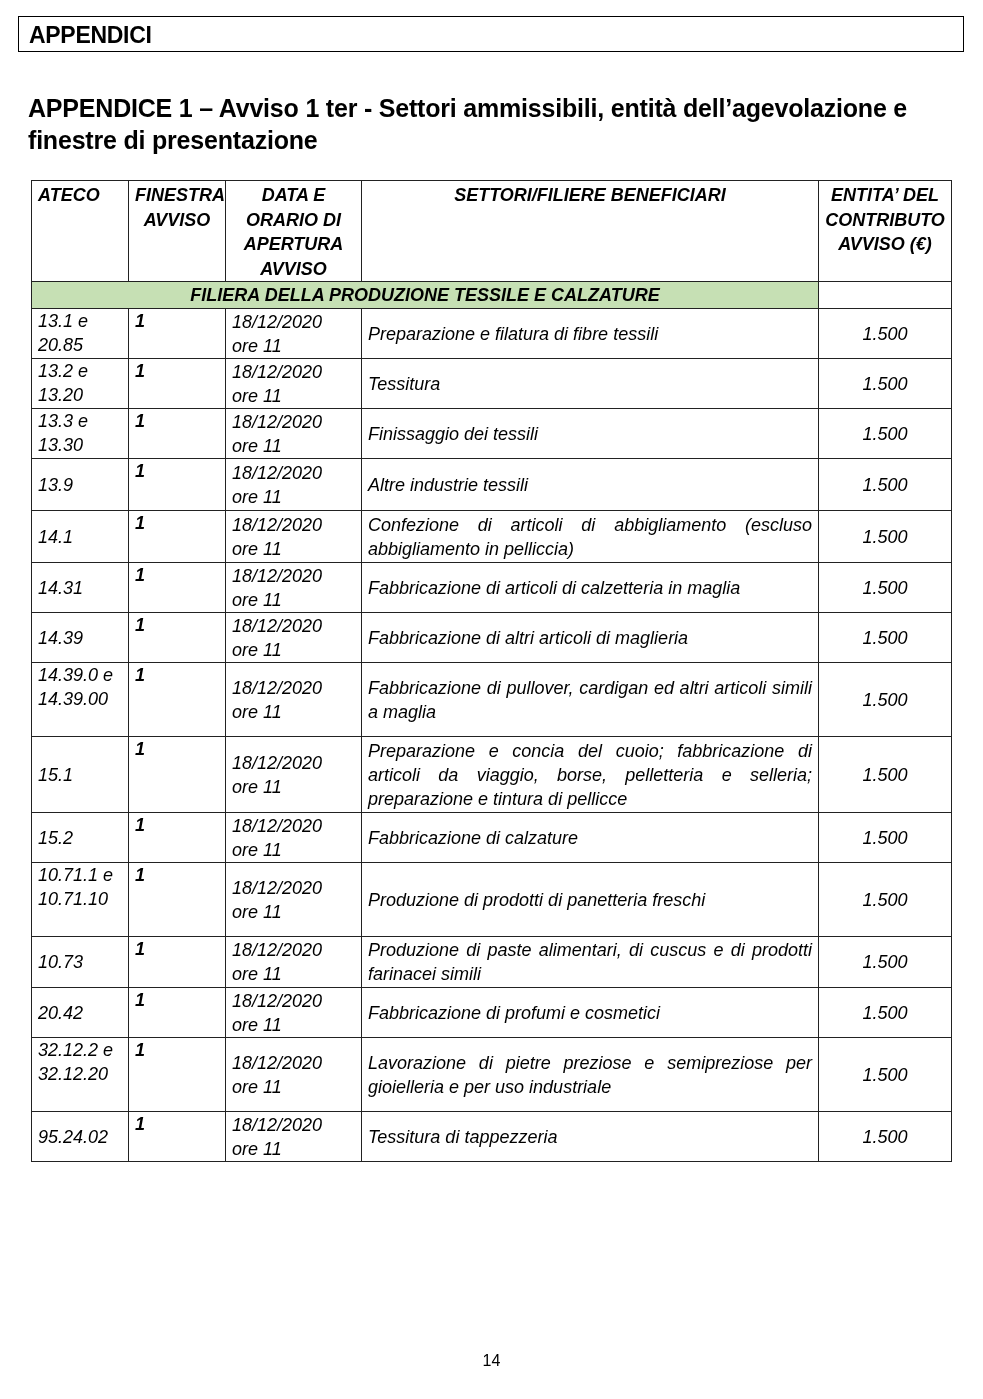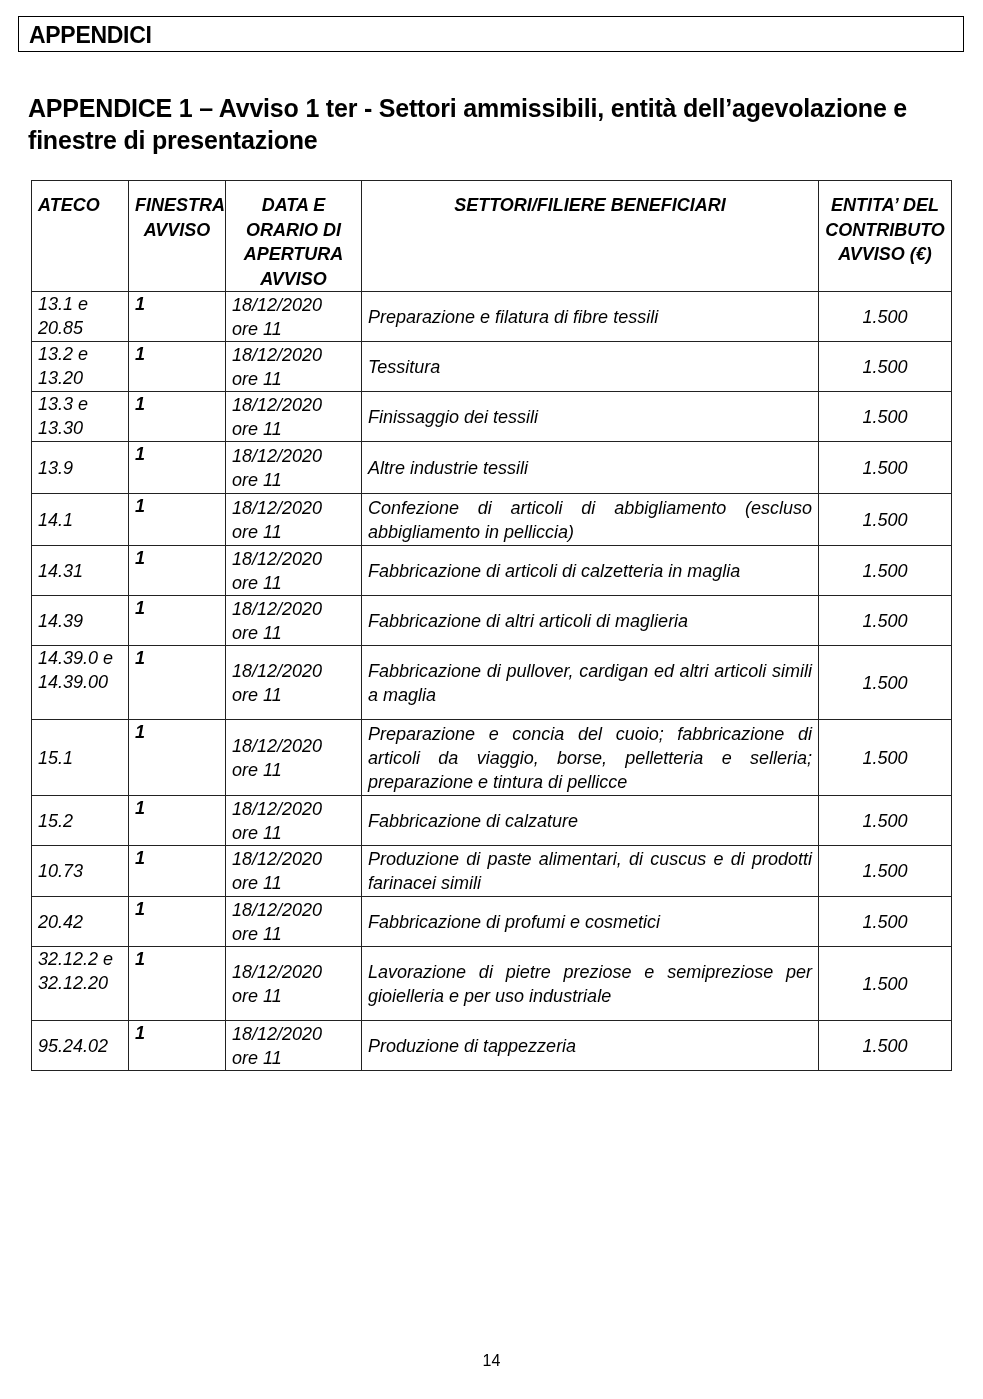--- a/index.html
+++ b/index.html
@@ -2,21 +2,21 @@
 <html><head>
 <meta charset="utf-8">
 <style>
   html, body { margin:0; padding:0; background:#fff; }
   body { width:983px; height:1399px; position:relative; font-family:"Liberation Sans", sans-serif; color:#000; }
   .appendici-box { position:absolute; left:18px; top:16px; width:946px; height:36px; border:1.5px solid #000; box-sizing:border-box; }
   .appendici-box span { position:absolute; left:10px; top:5px; font-size:23px; font-weight:bold; letter-spacing:-0.3px; }
   .title { position:absolute; left:28px; top:92px; width:930px; font-size:25px; font-weight:bold; color:#000000; line-height:32px; letter-spacing:-0.2px; }
   table { position:absolute; left:31px; top:180px; width:920px; border-collapse:collapse; table-layout:fixed; }
   td, th { border:1.5px solid #222; padding:0 6px; vertical-align:top; font-style:italic; font-size:18px; line-height:24px; }
-  th { font-weight:bold; text-align:center; font-size:18px; line-height:24.5px; padding-top:12px; }
+  th { font-weight:bold; text-align:center; font-size:18px; line-height:24.5px; padding-top:2px; }
   th.ateco-h { text-align:left; }
   col.c1 { width:97px; } col.c2 { width:97px; } col.c3 { width:136px; } col.c4 { width:457px; } col.c5 { width:133px; }
   tr.section td.sec-title { background:#c6e0b4; font-weight:bold; text-align:center; vertical-align:middle; padding:2px 0; line-height:22px; }
   tr.section td.sec-empty { background:#fff; }
   td.ateco { font-style:italic; }
   td.fin { font-weight:bold; }
   td.date { white-space:nowrap; vertical-align:middle; padding-left:6px; }
   td.desc { vertical-align:middle; text-align:justify; }
   td.amt { vertical-align:middle; text-align:center; }
   td.middle { vertical-align:middle; }
@@ -42,20 +42,24 @@
   <thead>
     <tr>
       <th class="ateco-h">ATECO</th>
       <th>FINESTRA AVVISO</th>
       <th>DATA E ORARIO DI APERTURA AVVISO</th>
       <th>SETTORI/FILIERE BENEFICIARI</th>
       <th>ENTITA’ DEL CONTRIBUTO AVVISO (€)</th>
     </tr>
   </thead>
   <tbody id="tbody">
+      <tr class="section">
+        <td class="sec-title" colspan="4">FILIERA DELLA PRODUZIONE TESSILE E CALZATURE</td>
+        <td class="sec-empty"></td>
+      </tr>
       <tr style="height: 50px;">
         <td class="ateco">13.1 e 20.85</td>
         <td class="fin">1</td>
         <td class="date">
           <div>18/12/2020</div>
           <div>ore 11</div>
         </td>
         <td class="desc">Preparazione e filatura di fibre tessili</td>
         <td class="amt">1.500</td>
       </tr>
@@ -142,20 +146,30 @@
       <tr style="height: 50px;">
         <td class="ateco middle">15.2</td>
         <td class="fin">1</td>
         <td class="date">
           <div>18/12/2020</div>
           <div>ore 11</div>
         </td>
         <td class="desc">Fabbricazione di calzature</td>
         <td class="amt">1.500</td>
       </tr>
+      <tr style="height: 74px;">
+        <td class="ateco">10.71.1 e 10.71.10</td>
+        <td class="fin">1</td>
+        <td class="date">
+          <div>18/12/2020</div>
+          <div>ore 11</div>
+        </td>
+        <td class="desc">Produzione di prodotti di panetteria freschi</td>
+        <td class="amt">1.500</td>
+      </tr>
       <tr style="height: 51px;">
         <td class="ateco middle">10.73</td>
         <td class="fin">1</td>
         <td class="date">
           <div>18/12/2020</div>
           <div>ore 11</div>
         </td>
         <td class="desc">Produzione di paste alimentari, di cuscus e di prodotti farinacei simili</td>
         <td class="amt">1.500</td>
       </tr>
@@ -179,19 +193,19 @@
         <td class="desc">Lavorazione di pietre preziose e semipreziose per gioielleria e per uso industriale</td>
         <td class="amt">1.500</td>
       </tr>
       <tr style="height: 50px;">
         <td class="ateco middle">95.24.02</td>
         <td class="fin">1</td>
         <td class="date">
           <div>18/12/2020</div>
           <div>ore 11</div>
         </td>
-        <td class="desc">Produzione di tappezzeria</td>
+        <td class="desc">Tessitura di tappezzeria</td>
         <td class="amt">1.500</td>
       </tr>
     </tbody>
 </table>
 
 <div class="page-num">14</div>
 
 </body></html>

